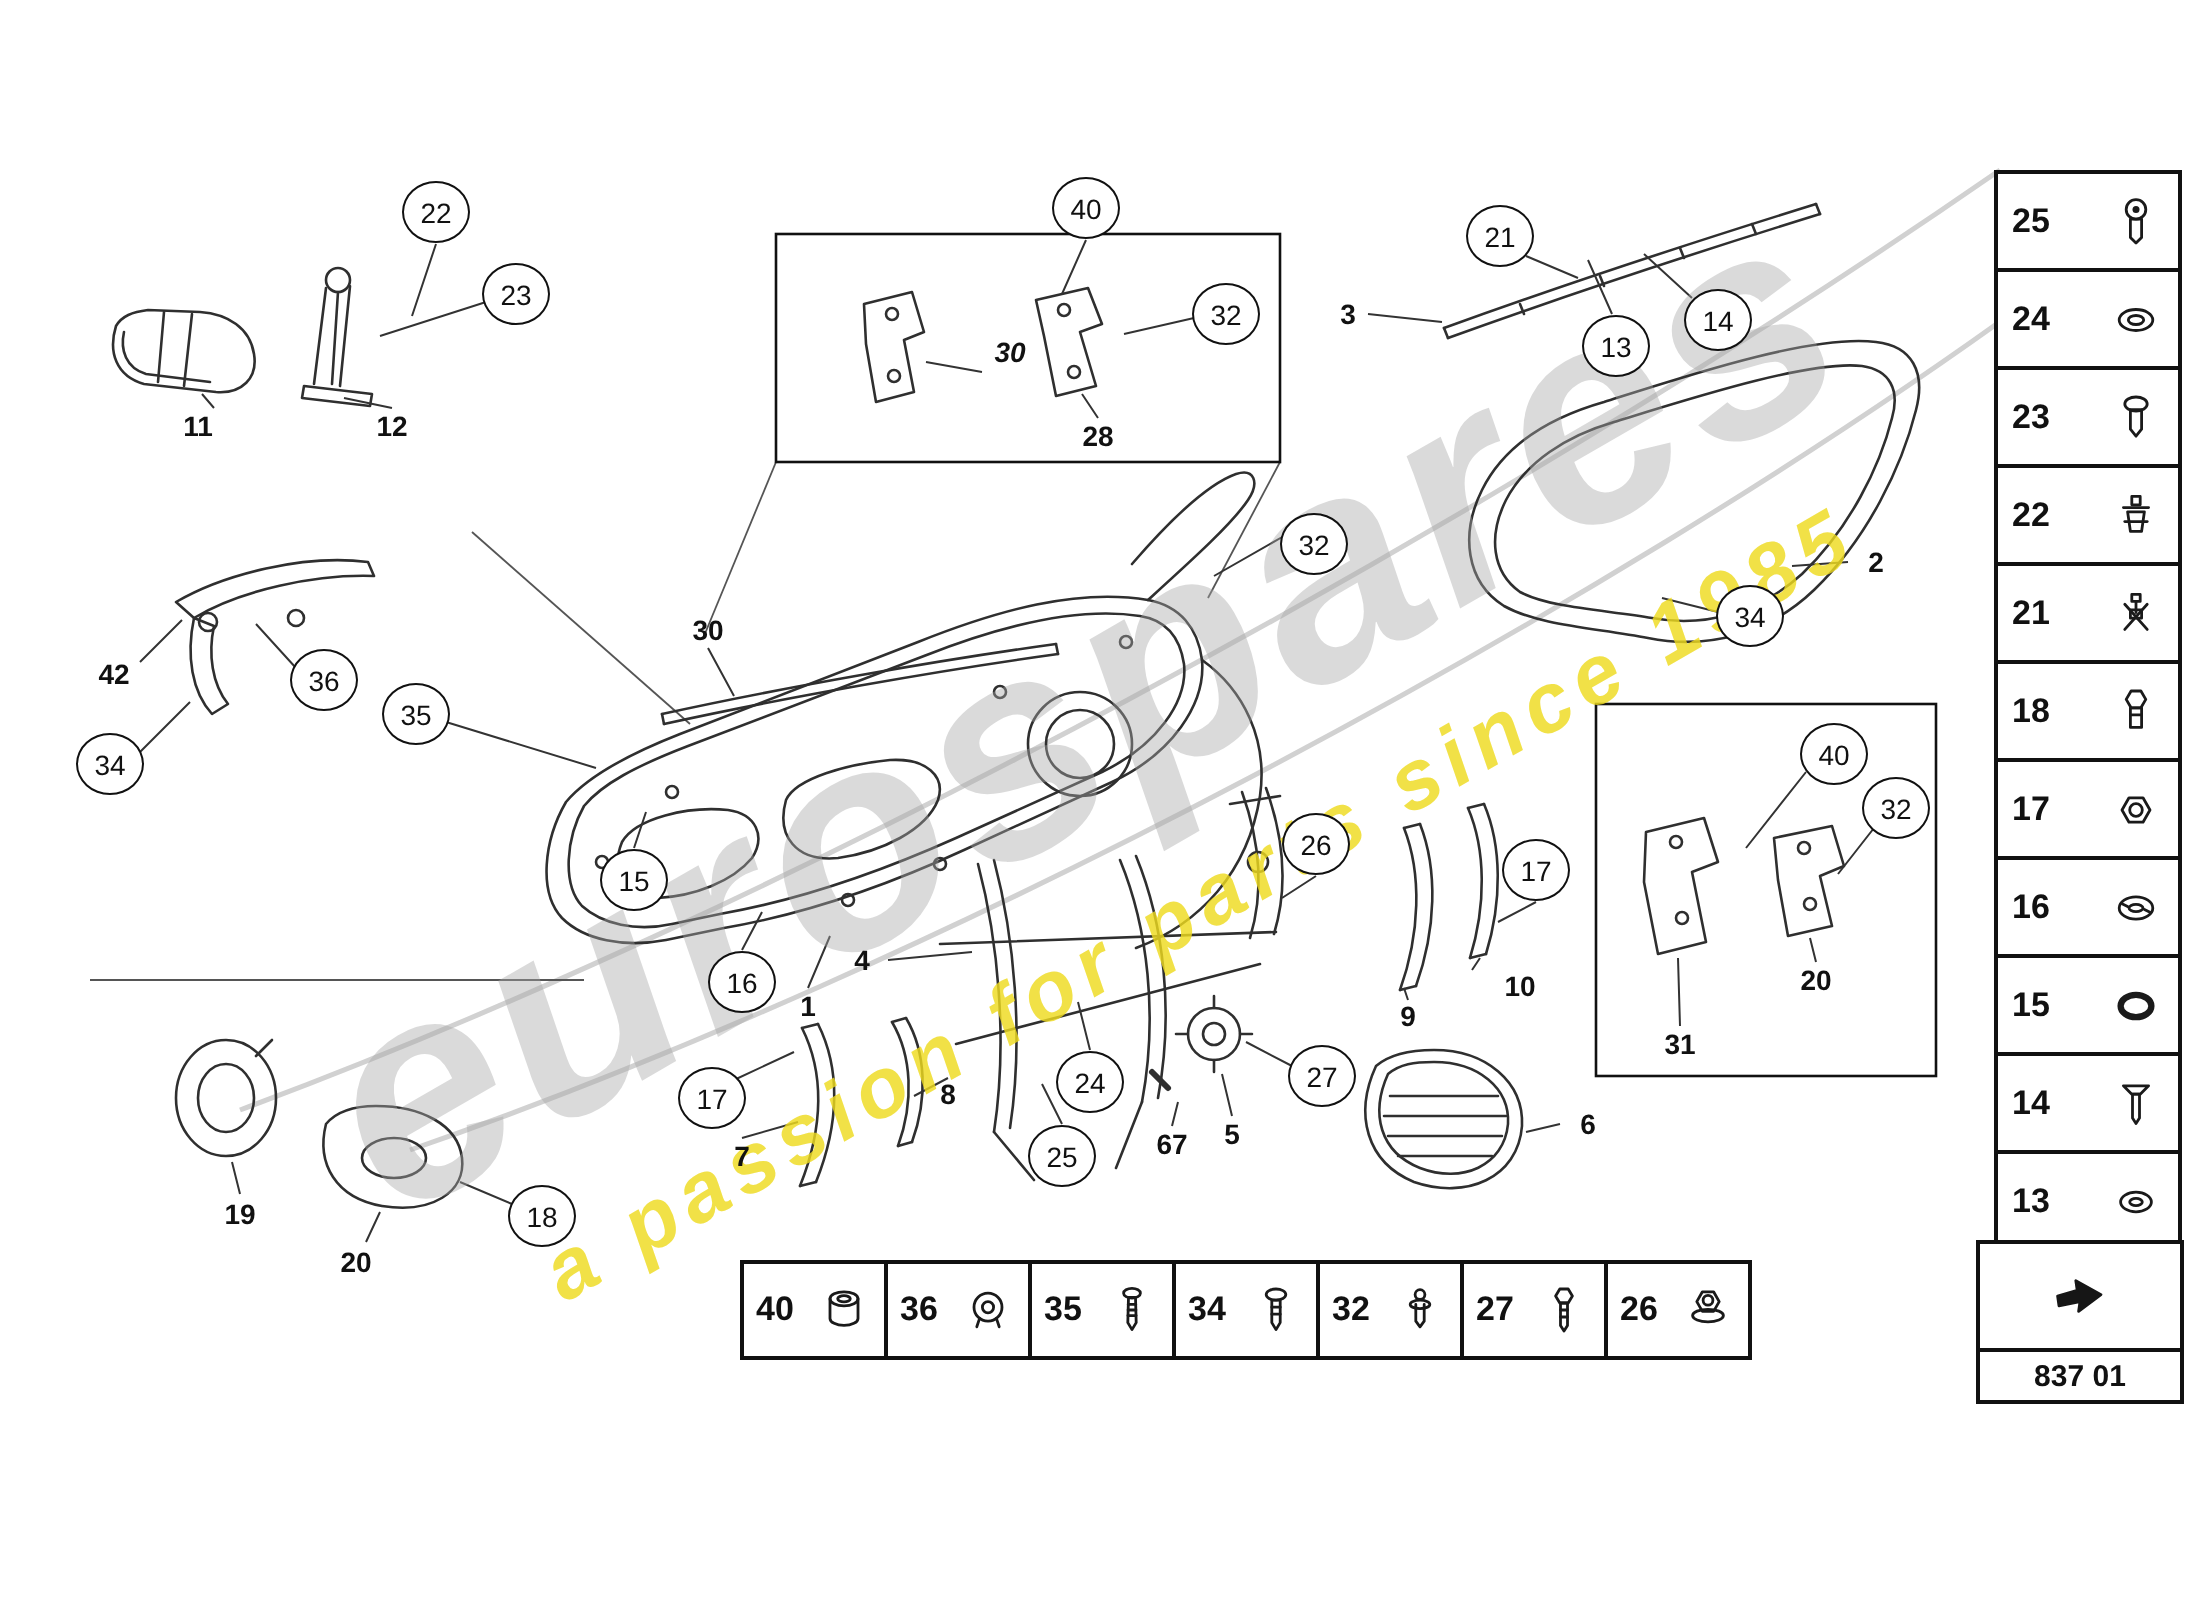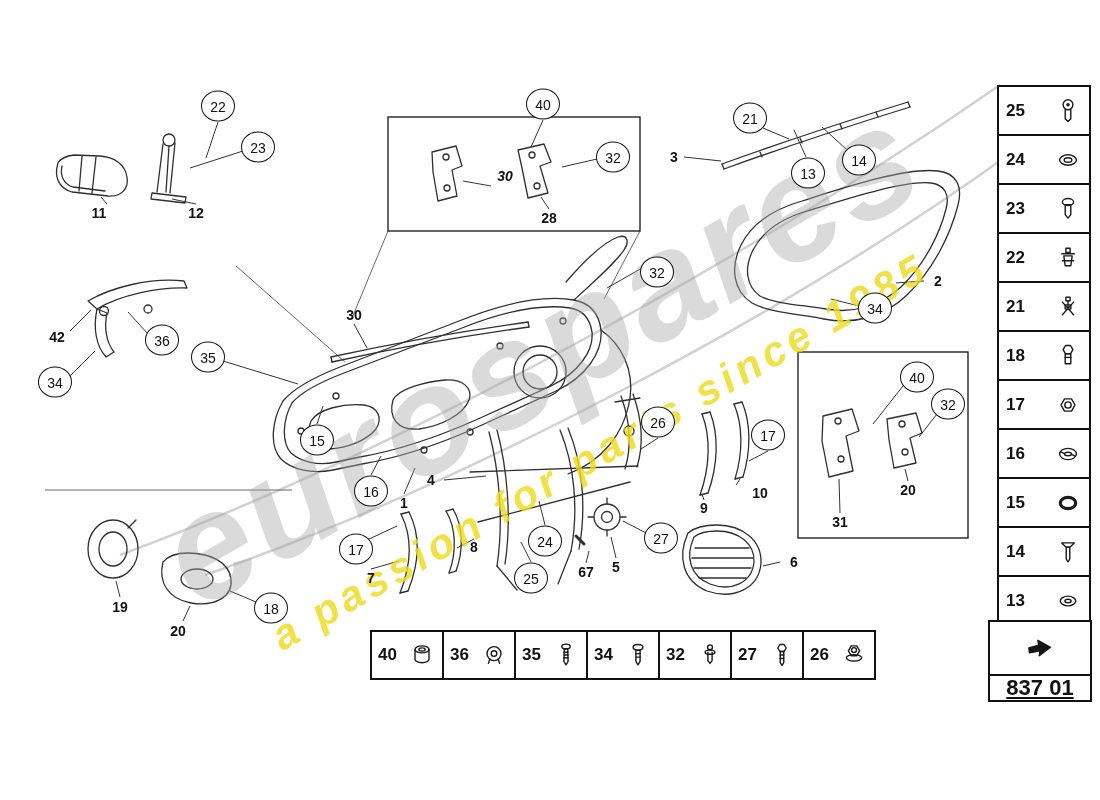--- a/index.html
+++ b/index.html
@@ -35,21 +35,21 @@
   .bottom-cell{width:74px;height:50px;margin-left:-2px;border:2px solid #111;background:#fff;
     display:flex;align-items:center;justify-content:space-between;
     padding:0 6px;box-sizing:border-box;}
   .bottom-cell:first-child{margin-left:0;}
   
   .code-box{position:absolute;left:988px;top:620px;width:104px;z-index:4;}
   .arrow-box{height:56px;border:2px solid #111;background:#fff;
     display:flex;align-items:center;justify-content:center;box-sizing:border-box;}
   .code-bar{height:28px;margin-top:-2px;border:2px solid #111;background:#fff;
     display:flex;align-items:center;justify-content:center;
-    font-size:22px;font-weight:700;box-sizing:border-box;text-decoration:underline;}
+    font-size:15px;font-weight:700;box-sizing:border-box;}
 </style>
 </head>
 <body>
 
 <div class="page">
 
   <svg class="art" width="1100" height="800" viewBox="0 0 1100 800">
 
     <g stroke="#c9c9c9" stroke-width="2.5" fill="none" opacity="0.85">
       <path d="M 120,555 C 390,455 740,265 1000,85"></path>

